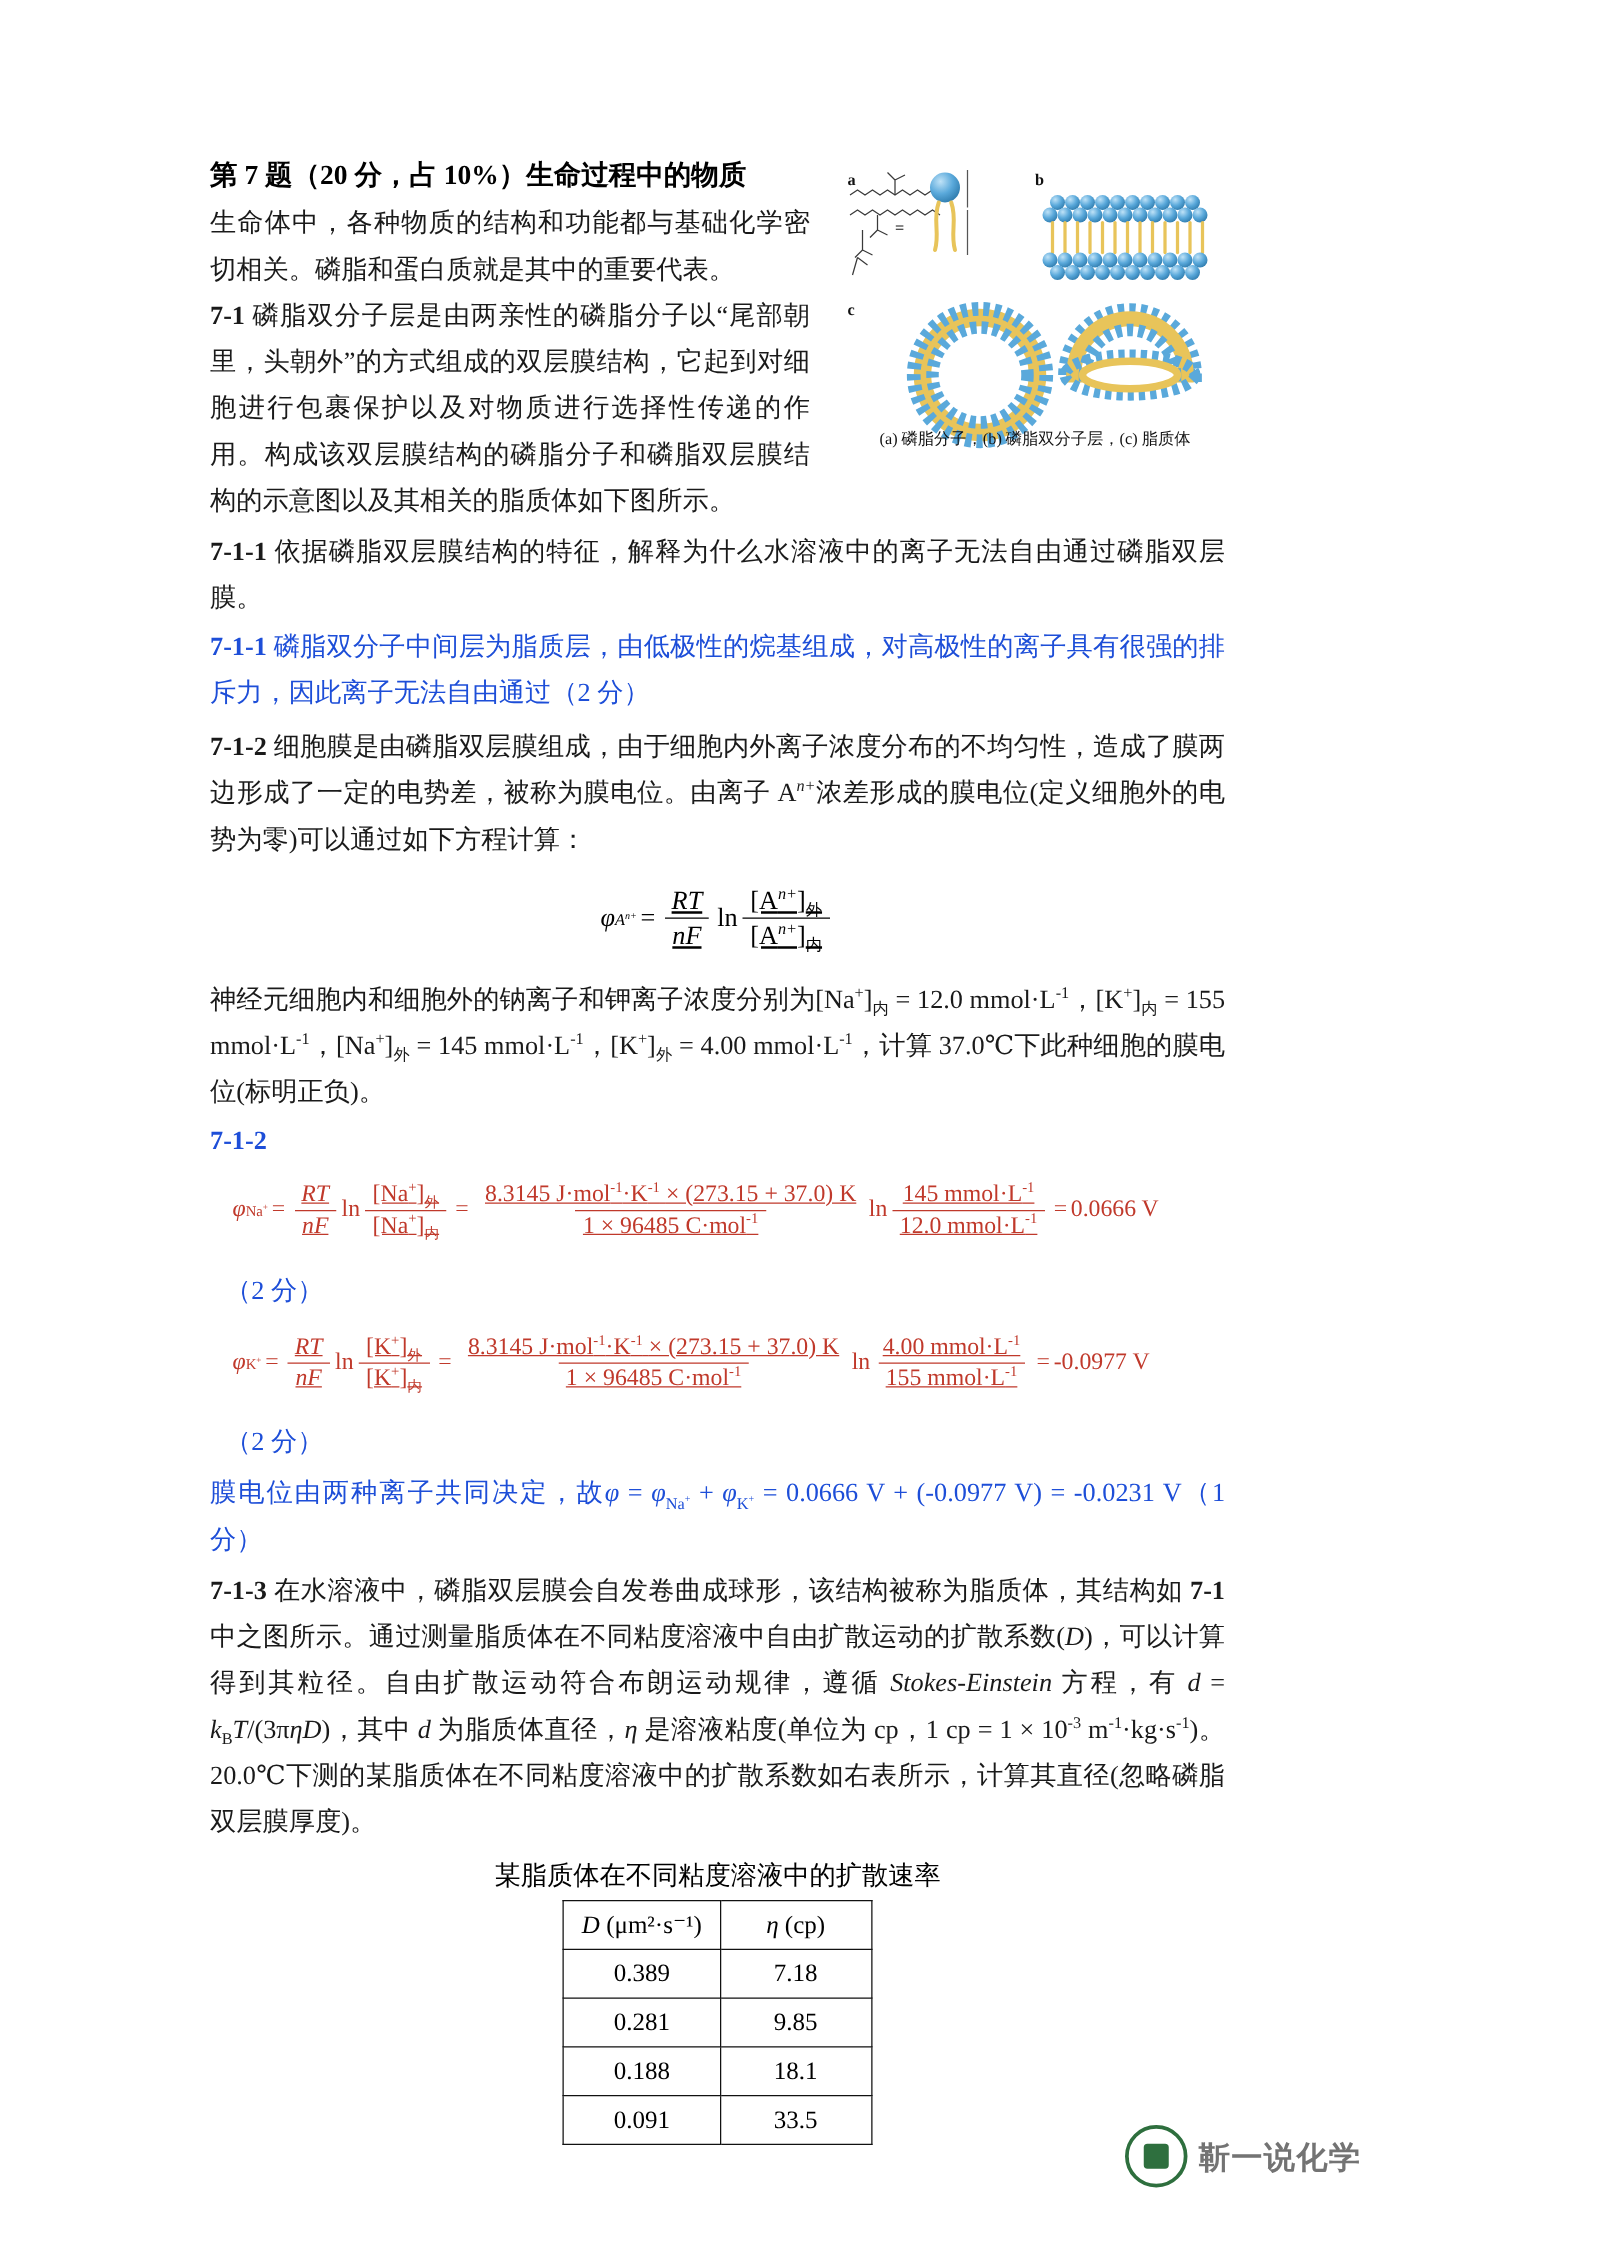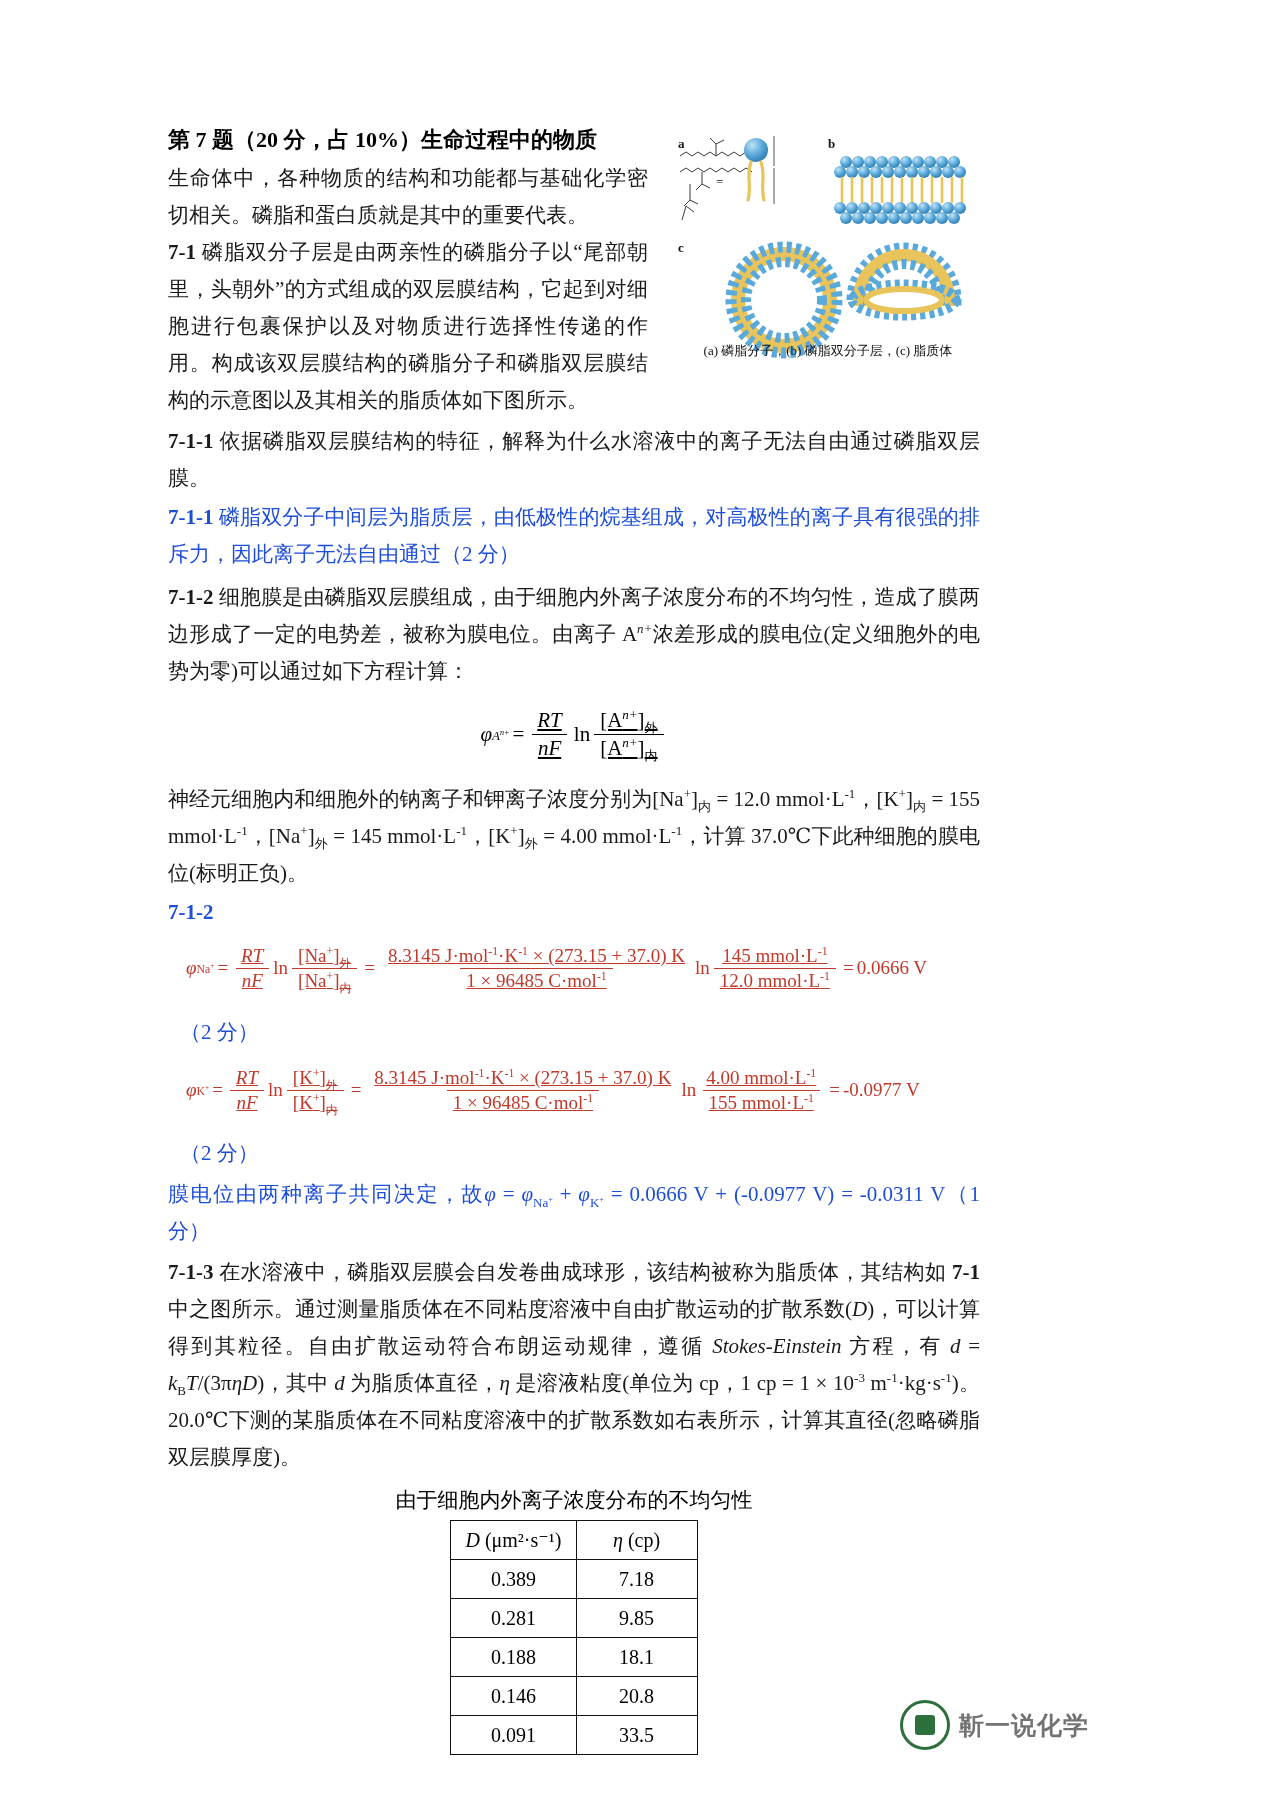--- a/index.html
+++ b/index.html
@@ -400,30 +400,30 @@
         <span class="num"><span>4.00 mmol·L</span><sup>-1</sup></span>
         <span class="den"><span>155 mmol·L</span><sup>-1</sup></span>
       </span>
       <span class="mo">=</span>
       <span>-0.0977 V</span>
     </div>
 
     <p class="para red" style="margin-top:22px; padding-left:12px;">（2 分）</p>
 
     <p class="para red col-full" style="margin-top:4px;">
-      <span>膜电位由两种离子共同决定，故</span><span class="mi">φ</span> = <span class="mi">φ</span><sub>Na<sup>+</sup></sub> + <span class="mi">φ</span><sub>K<sup>+</sup></sub> = <span>0.0666 V</span> + <span>(-0.0977 V)</span> = <span>-0.0311 V</span><span>（1 分）</span>
+      <span>膜电位由两种离子共同决定，故</span><span class="mi">φ</span> = <span class="mi">φ</span><sub>Na<sup>+</sup></sub> + <span class="mi">φ</span><sub>K<sup>+</sup></sub> = <span>0.0666 V</span> + <span>(-0.0977 V)</span> = <span>-0.0231 V</span><span>（1 分）</span>
     </p>
 
     <p class="para col-full" style="margin-top:4px;">
       <span class="tag">7-1-3</span>
       在水溶液中，磷脂双层膜会自发卷曲成球形，该结构被称为脂质体，其结构如 <b>7-1</b> 中之图所示。通过测量脂质体在不同粘度溶液中自由扩散运动的扩散系数(<span class="it">D</span>)，可以计算得到其粒径。自由扩散运动符合布朗运动规律，遵循 <span class="it">Stokes-Einstein</span> 方程，有 <span class="it">d</span> = <span class="it">k</span><sub>B</sub><span class="it">T</span>/(3π<span class="it">η</span><span class="it">D</span>)，其中 <span class="it">d</span> 为脂质体直径，<span class="it">η</span> 是溶液粘度(单位为 cp，1 cp = 1 × 10<sup>-3</sup> m<sup>-1</sup>·kg·s<sup>-1</sup>)。20.0℃下测的某脂质体在不同粘度溶液中的扩散系数如右表所示，计算其直径(忽略磷脂双层膜厚度)。
     </p>
 
     <div class="tablewrap" style="margin-top:10px;">
-      <div class="tabletitle">由于细胞内外离子浓度分布的不均匀性</div>
+      <div class="tabletitle">某脂质体在不同粘度溶液中的扩散速率</div>
       <table class="data">
         <thead>
           <tr>
             <th>
               <span class="it">D</span>
               <span>(μm²·s⁻¹)</span>
             </th>
             <th>
               <span class="it">η</span>
               <span>(cp)</span>
@@ -437,24 +437,20 @@
           </tr>
           <tr>
             <td>0.281</td>
             <td>9.85</td>
           </tr>
           <tr>
             <td>0.188</td>
             <td>18.1</td>
           </tr>
           <tr>
-            <td>0.146</td>
-            <td>20.8</td>
-          </tr>
-          <tr>
             <td>0.091</td>
             <td>33.5</td>
           </tr>
         </tbody>
       </table>
     </div>
 
   </div>
 
   <div class="footer">

